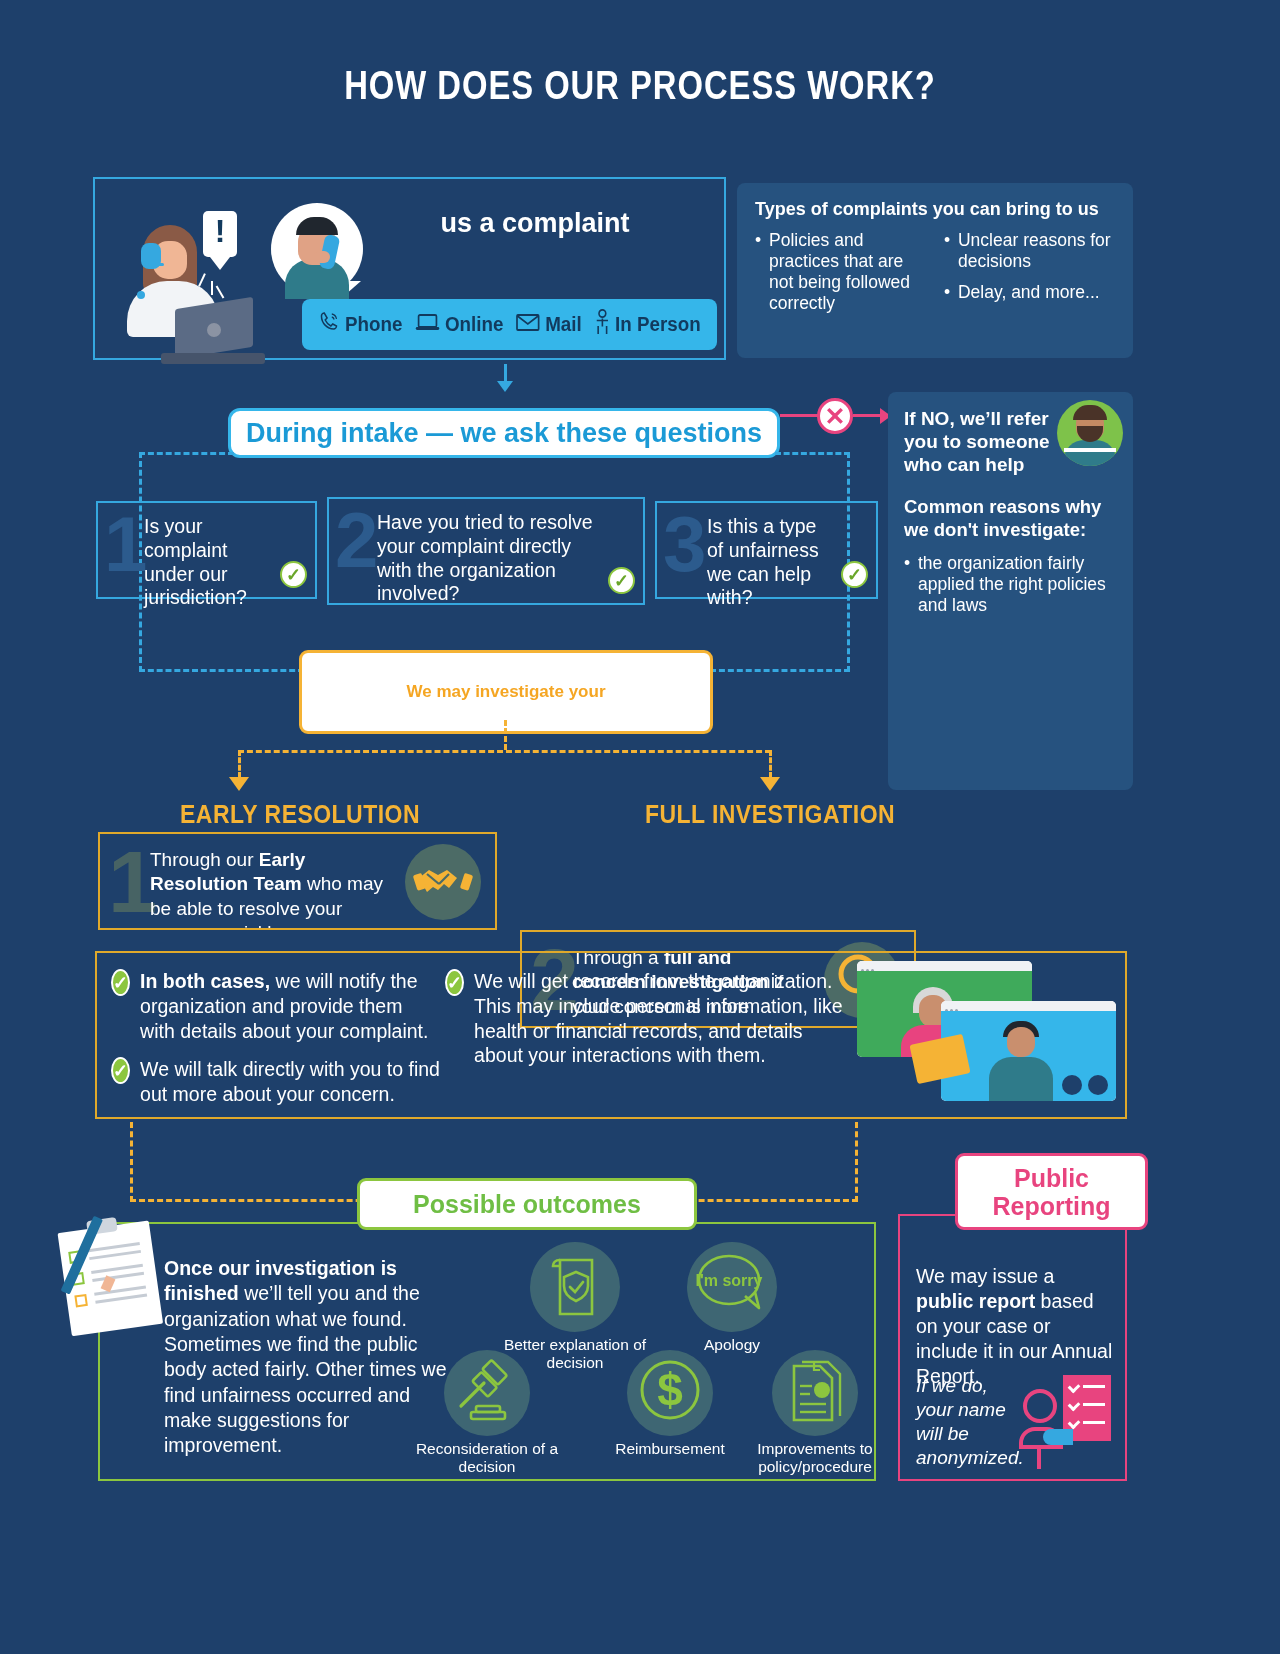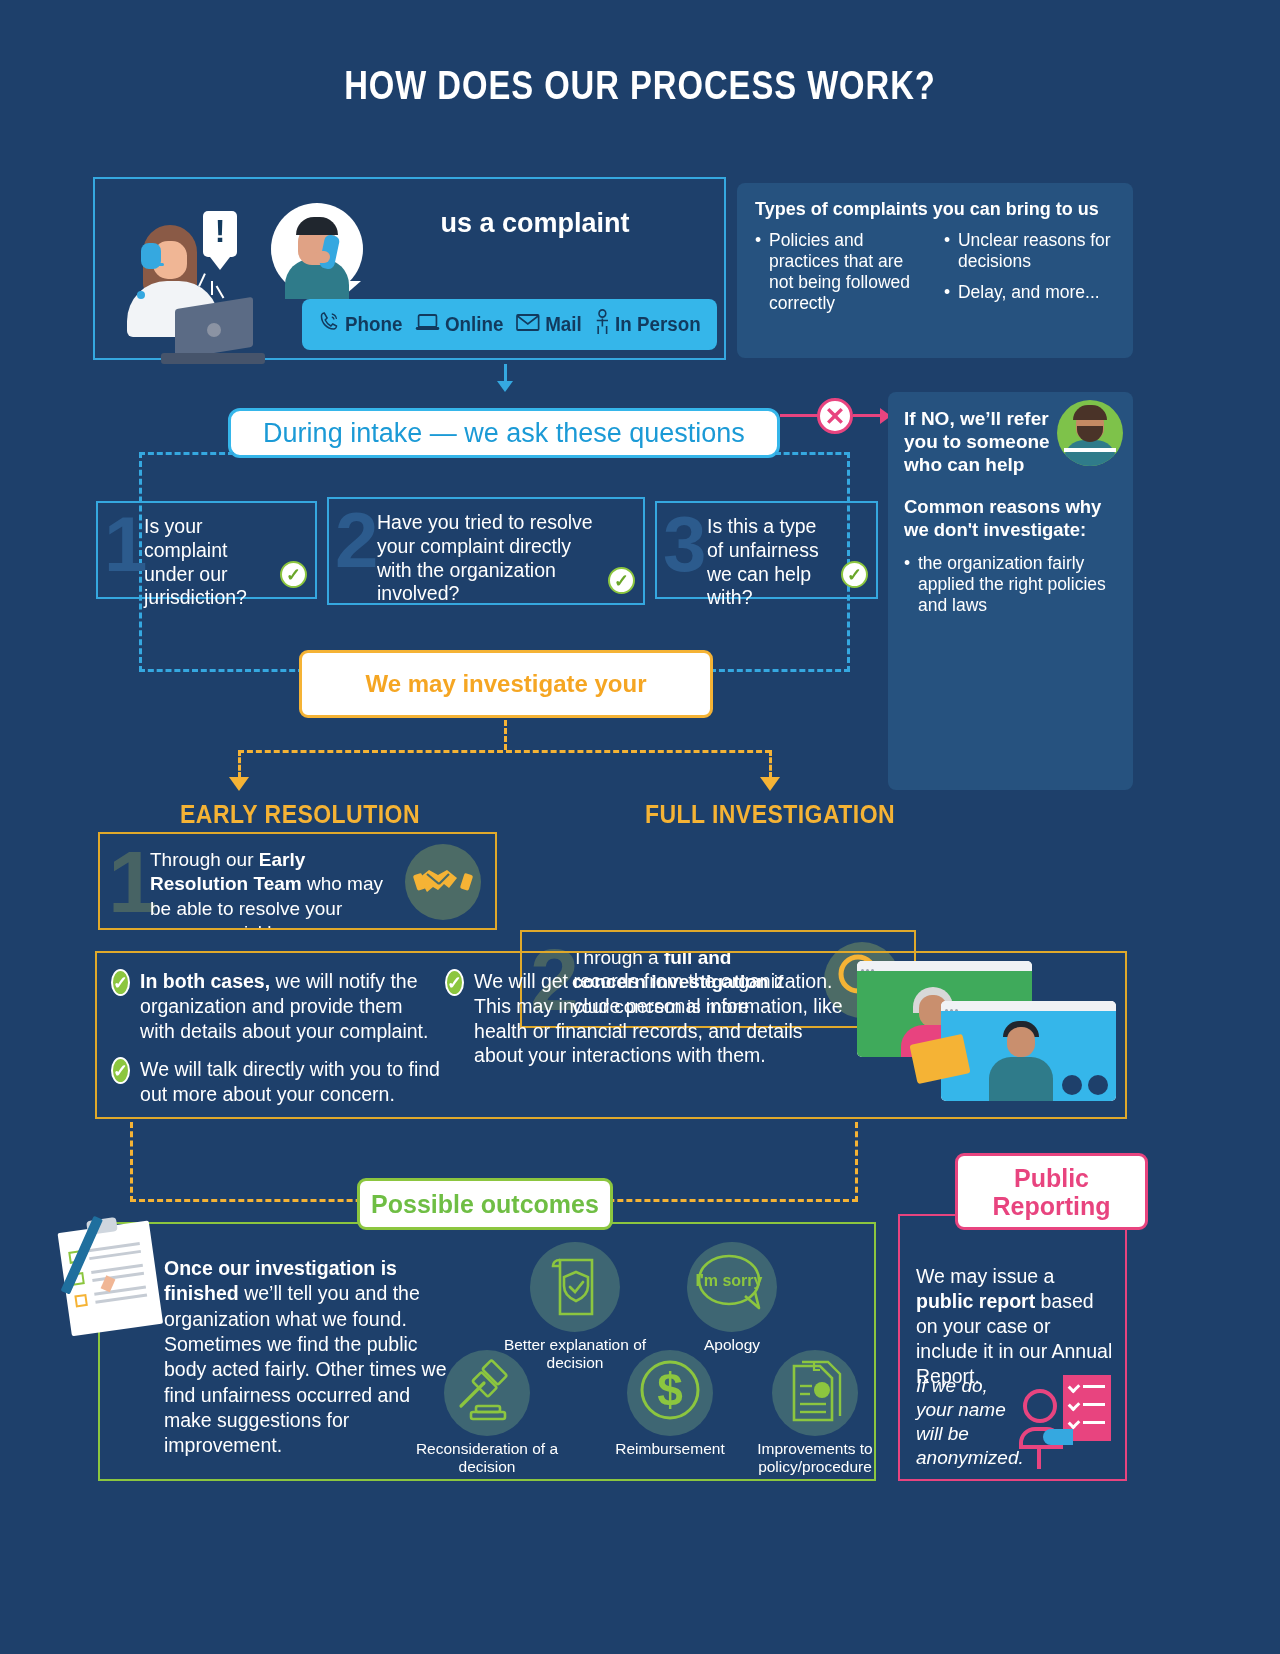--- a/index.html
+++ b/index.html
@@ -78,21 +78,21 @@
     border-top:11px solid #35a8e0;
   }
   .arrow-head-d-y { width:0;height:0;border-left:10px solid transparent;border-right:10px solid transparent;
     border-top:14px solid #f5b335; }
 
   
   #during-intake-pill {
     top: 408px; left: 228px; width: 552px; height: 50px;
     background: #ffffff; border: 3px solid #35b6ea; border-radius: 12px;
     display:flex; align-items:center; justify-content:center;
-    color: #1b9ad6; font-size: 27px; font-weight: normal;
+    color: #1b9ad6; font-size: 27px; font-weight: bold;
   }
 
   
   #no-connector { top: 414px; left: 780px; width: 40px; height: 3px; background: #e8447f; }
   #no-x {
     top: 398px; left: 817px; width: 36px; height: 36px; border-radius: 50%;
     background: #ffffff; border: 3px solid #e8447f;
     display:flex; align-items:center; justify-content:center;
     color:#e8447f; font-size: 25px; font-weight: bold; line-height: 1;
   }
@@ -134,24 +134,24 @@
   .av-body { position:absolute; left:7px; top:40px; width:52px;height:30px;background:#2f7b8a;border-radius:20px 20px 0 0;}
   .av-stripe{position:absolute;left:7px;top:48px;width:52px;height:4px;background:#ffffff;}
   #ifno-sub { font-size: 18.5px; font-weight: bold; line-height: 1.2; margin-top: 20px; }
   #ifno-list { list-style:none; margin-top: 12px; }
   #ifno-list li { font-size: 17.5px; line-height: 1.22; margin-bottom: 12px;
      padding-left: 14px; position: relative; }
   #ifno-list li::before { content:"•"; position:absolute; left:0; top:0; }
 
   
   #investigate-pill {
-    top: 650px; left: 299px; width: 414px; height: 68px;
+    top: 650px; left: 299px; width: 414px; height: 84px;
     background:#ffffff; border: 3px solid #f5b335; border-radius: 9px;
     display:flex; align-items:center; justify-content:center; text-align:center;
-    color:#f5a623; font-size: 24px; font-weight: bold; line-height: 1.2;
+    color:#f5a623; font-size: 17px; font-weight: bold; line-height: 1.2;
   }
 
   
   .path-header { font-size: 25px; font-weight: bold; color:#f5b335;
      letter-spacing:0.5px; transform: scaleX(0.92); text-align:center; }
 
   
   .pcard { border: 2px solid #e0a92b; padding: 14px 16px; position:relative; overflow:hidden;}
   .pnum { position:absolute; left: 8px; top: 4px;
     font-size: 88px; font-weight: bold; color: #4f6a63; line-height: 1; opacity:.85;
@@ -171,21 +171,21 @@
   .browser { position:absolute; border-radius: 5px; overflow:hidden; background:#fff; }
   .browser-bar { height: 10px; background:#f0f2f5; }
   .dot { width:3px;height:3px;border-radius:50%;background:#9aa3b0;display:inline-block;margin:3px 1px;}
 
   
   #outcomes-box {
     top: 1222px; left: 98px; width: 778px; height: 259px;
     border: 2px solid #8cc63f;
   }
   #outcomes-pill {
-    top: 1178px; left: 357px; width: 256px; height: 52px;
+    top: 1178px; left: 357px; width: 340px; height: 52px;
     background:#ffffff; border: 3px solid #8cc63f; border-radius: 9px;
     display:flex; align-items:center; justify-content:center;
     color:#6fbe44; font-size: 25px; font-weight: bold;
   }
   #outcome-para { font-size: 19.5px; line-height: 1.30; }
   .oc-item { position:absolute; text-align:center; }
   .oc-circle { border-radius:50%; background:#3e6673; margin:0 auto; position:relative; }
   .oc-label { font-size: 15.5px; line-height: 1.18; margin-top: 4px; color:#ffffff; }
 
   

